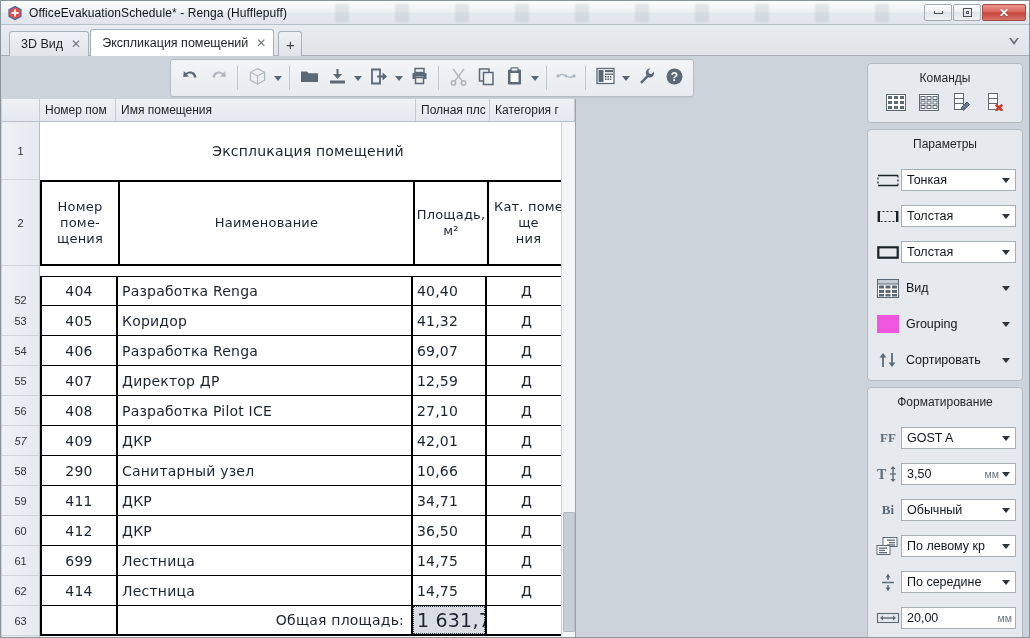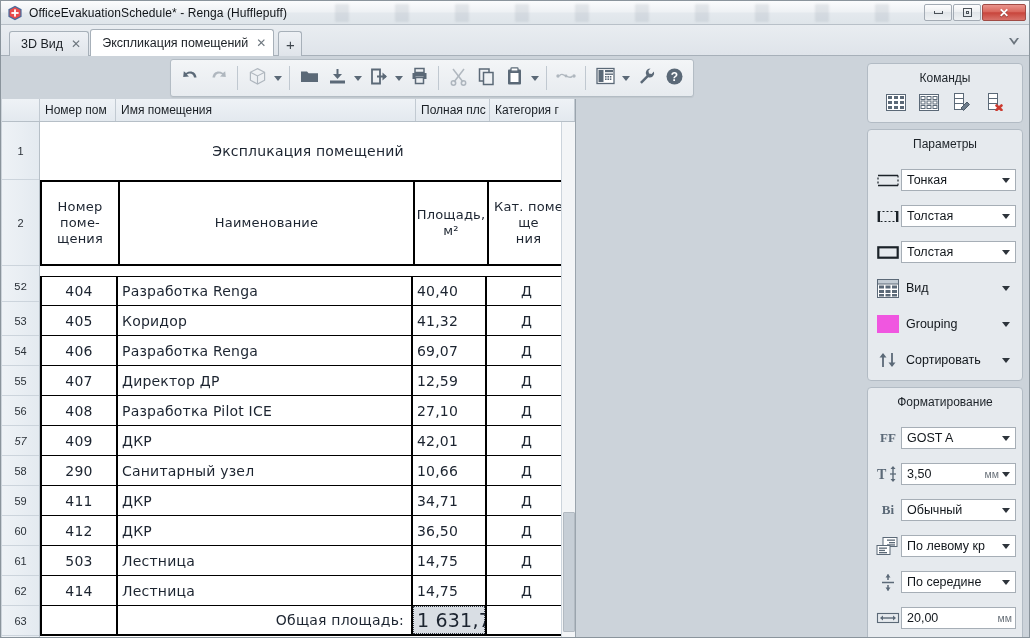--- a/index.html
+++ b/index.html
@@ -496,21 +496,21 @@
       <div class="ch ch-num">Номер пом</div>
       <div class="ch ch-name">Имя помещения</div>
       <div class="ch ch-area">Полная плс</div>
       <div class="ch ch-cat">Категория г</div>
     </div>
 
     <div class="rowhead-col" id="rowheads">
         <div class="rh" style="position: absolute; left: 0px; width: 37px; top: 0px; height: 58px;">1</div>
         <div class="rh" style="position: absolute; left: 0px; width: 37px; top: 58px; height: 86px;">2</div>
         <div class="rh" style="position: absolute; left: 0px; width: 37px; top: 144px; height: 10px; border-bottom: none;"></div>
-        <div class="rh" style="position: absolute; left: 0px; width: 37px; top: 150px; height: 30px; font-family: Liberation Mono, monospace;">52</div>
+        <div class="rh" style="position: absolute; left: 0px; width: 37px; top: 163px; height: 30px;">52</div>
         <div class="rh" style="position: absolute; left: 0px; width: 37px; top: 184px; height: 30px;">53</div>
         <div class="rh" style="position: absolute; left: 0px; width: 37px; top: 214px; height: 30px;">54</div>
         <div class="rh" style="position: absolute; left: 0px; width: 37px; top: 244px; height: 30px;">55</div>
         <div class="rh" style="position: absolute; left: 0px; width: 37px; top: 274px; height: 30px;">56</div>
         <div class="rh" style="position: absolute; left: 0px; width: 37px; top: 304px; height: 30px; font-style: italic;">57</div>
         <div class="rh" style="position: absolute; left: 0px; width: 37px; top: 334px; height: 30px;">58</div>
         <div class="rh" style="position: absolute; left: 0px; width: 37px; top: 364px; height: 30px;">59</div>
         <div class="rh" style="position: absolute; left: 0px; width: 37px; top: 394px; height: 30px;">60</div>
         <div class="rh" style="position: absolute; left: 0px; width: 37px; top: 424px; height: 30px;">61</div>
         <div class="rh" style="position: absolute; left: 0px; width: 37px; top: 454px; height: 30px;">62</div>
@@ -669,21 +669,21 @@
           </div>
           <div class="dc dc-area">
             <span>36,50</span>
           </div>
           <div class="dc dc-cat">
             <span>Д</span>
           </div>
         </div>
         <div class="datarow draw" style="top: 424px;">
           <div class="dc dc-num">
-            <span>503</span>
+            <span>699</span>
           </div>
           <div class="dc dc-name">
             <span>Лестница</span>
           </div>
           <div class="dc dc-area">
             <span>14,75</span>
           </div>
           <div class="dc dc-cat">
             <span>Д</span>
           </div>

